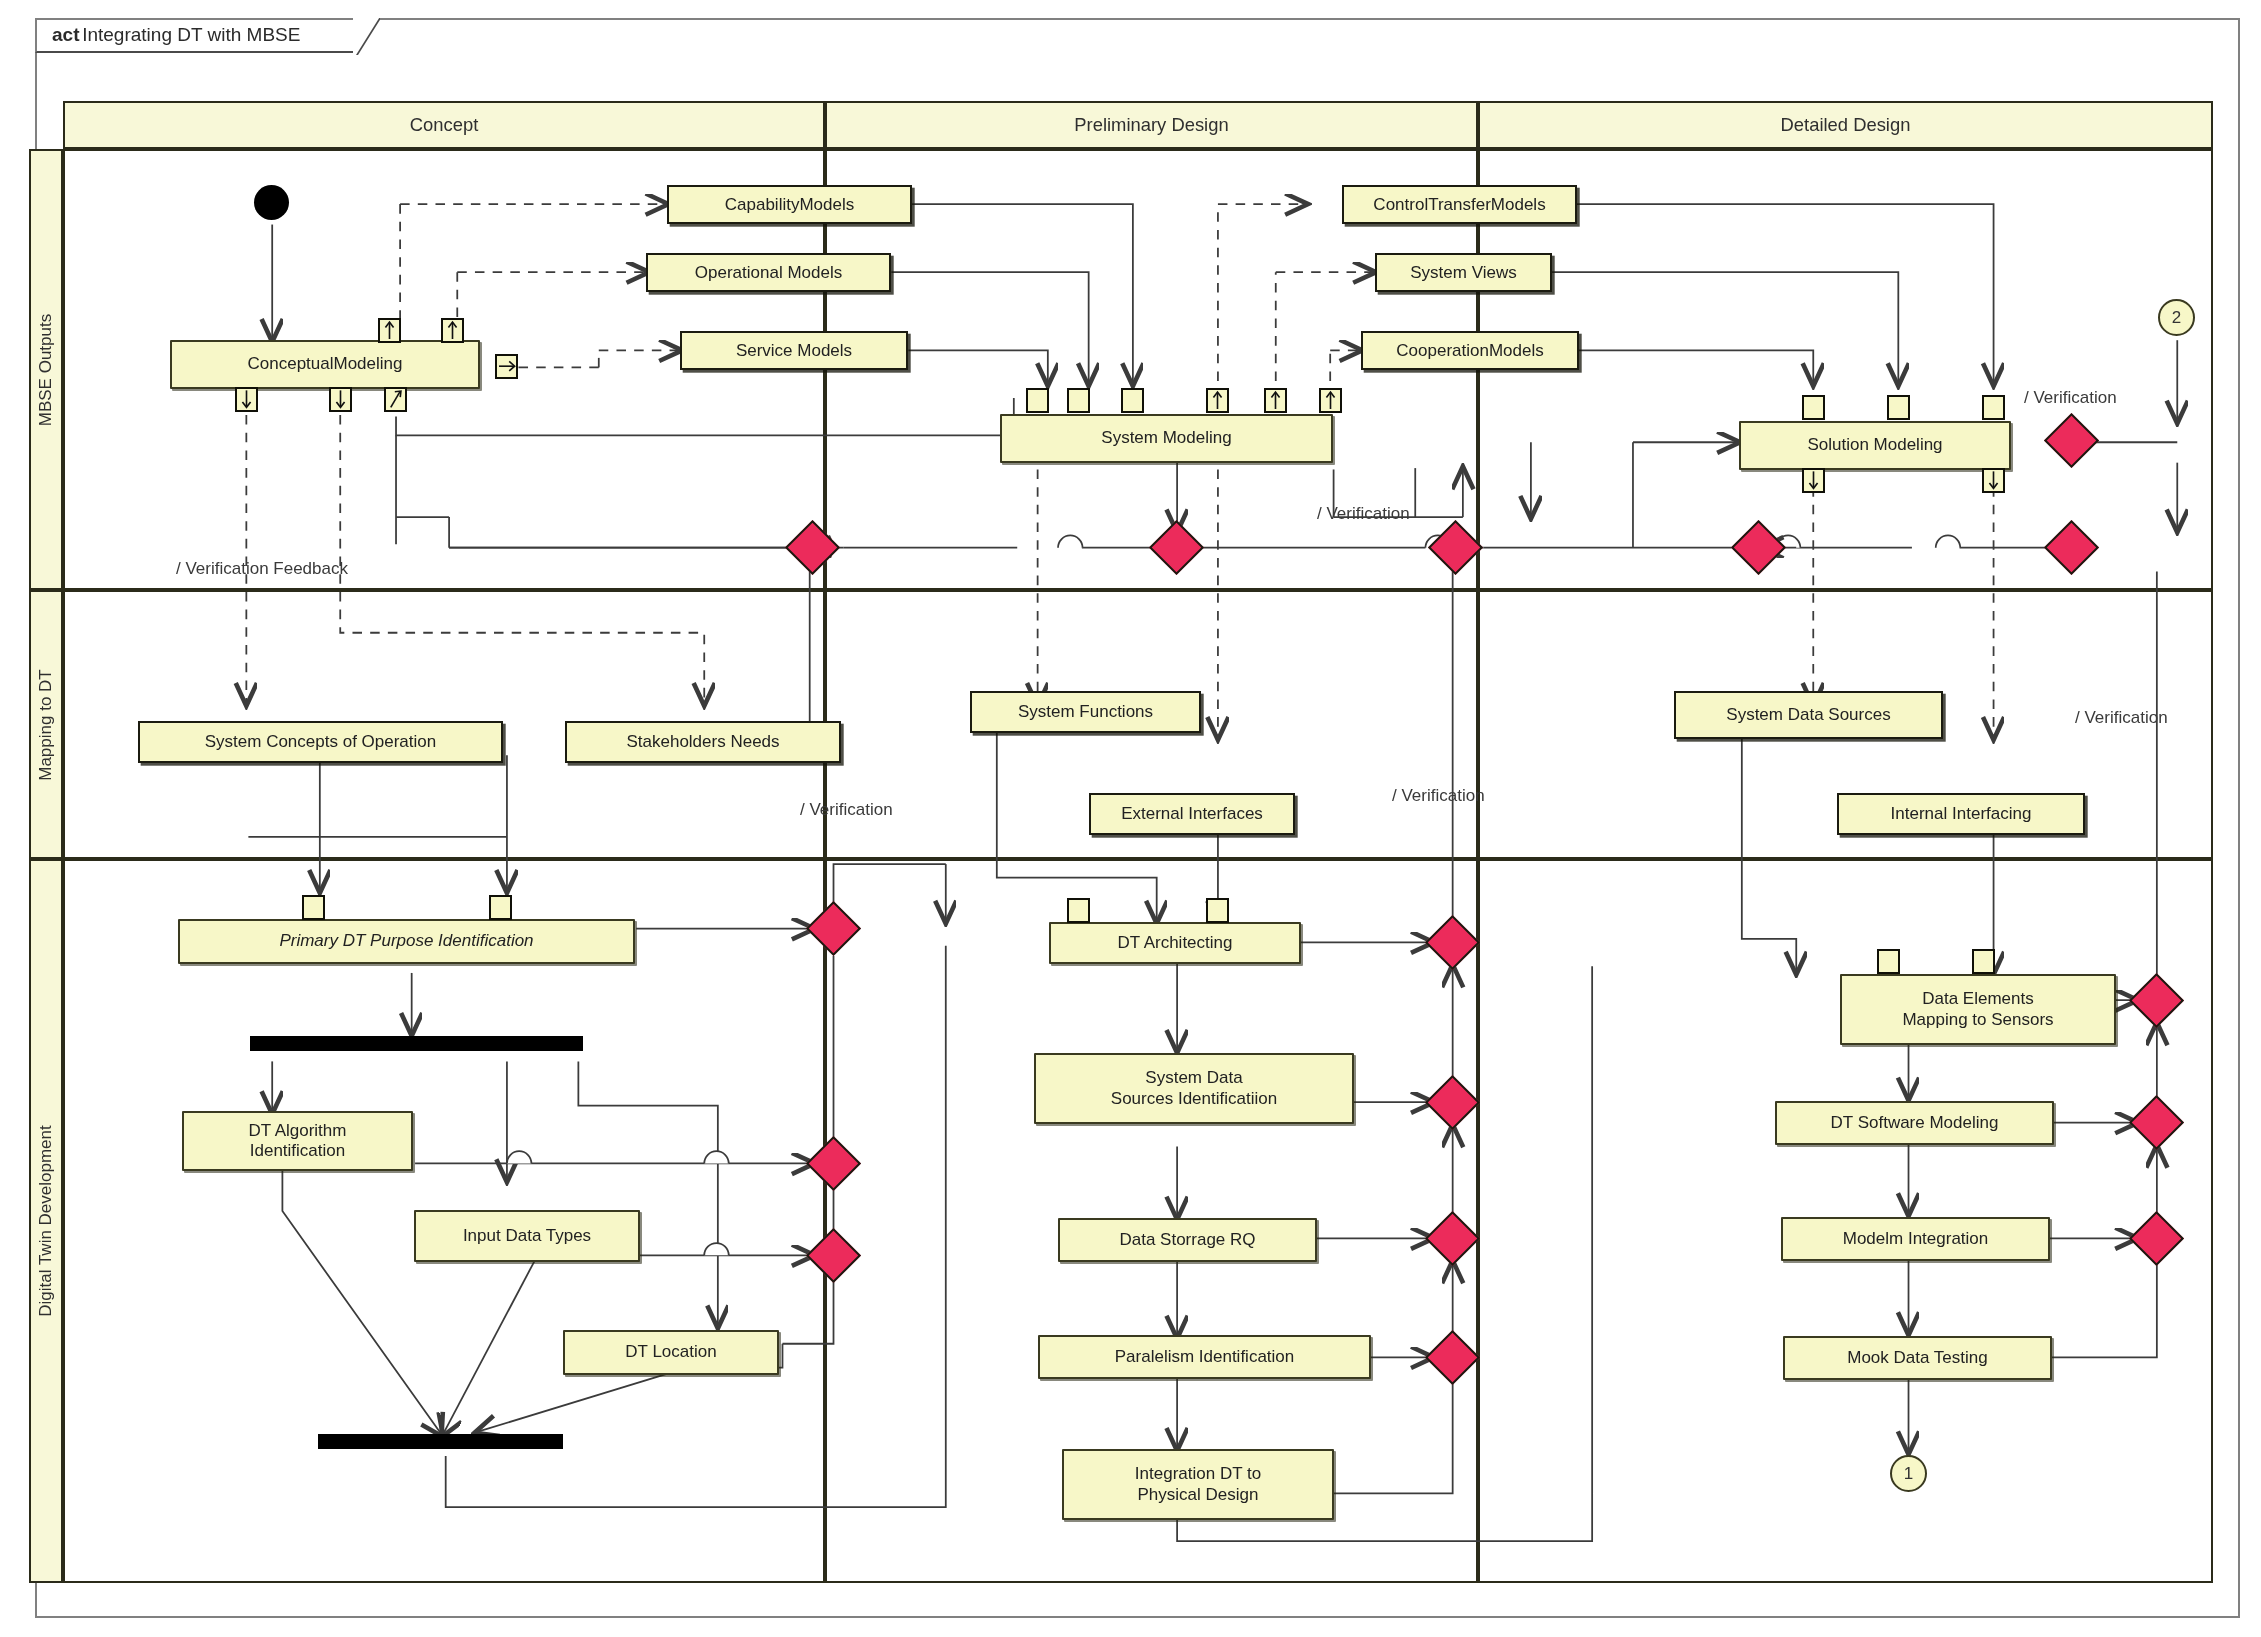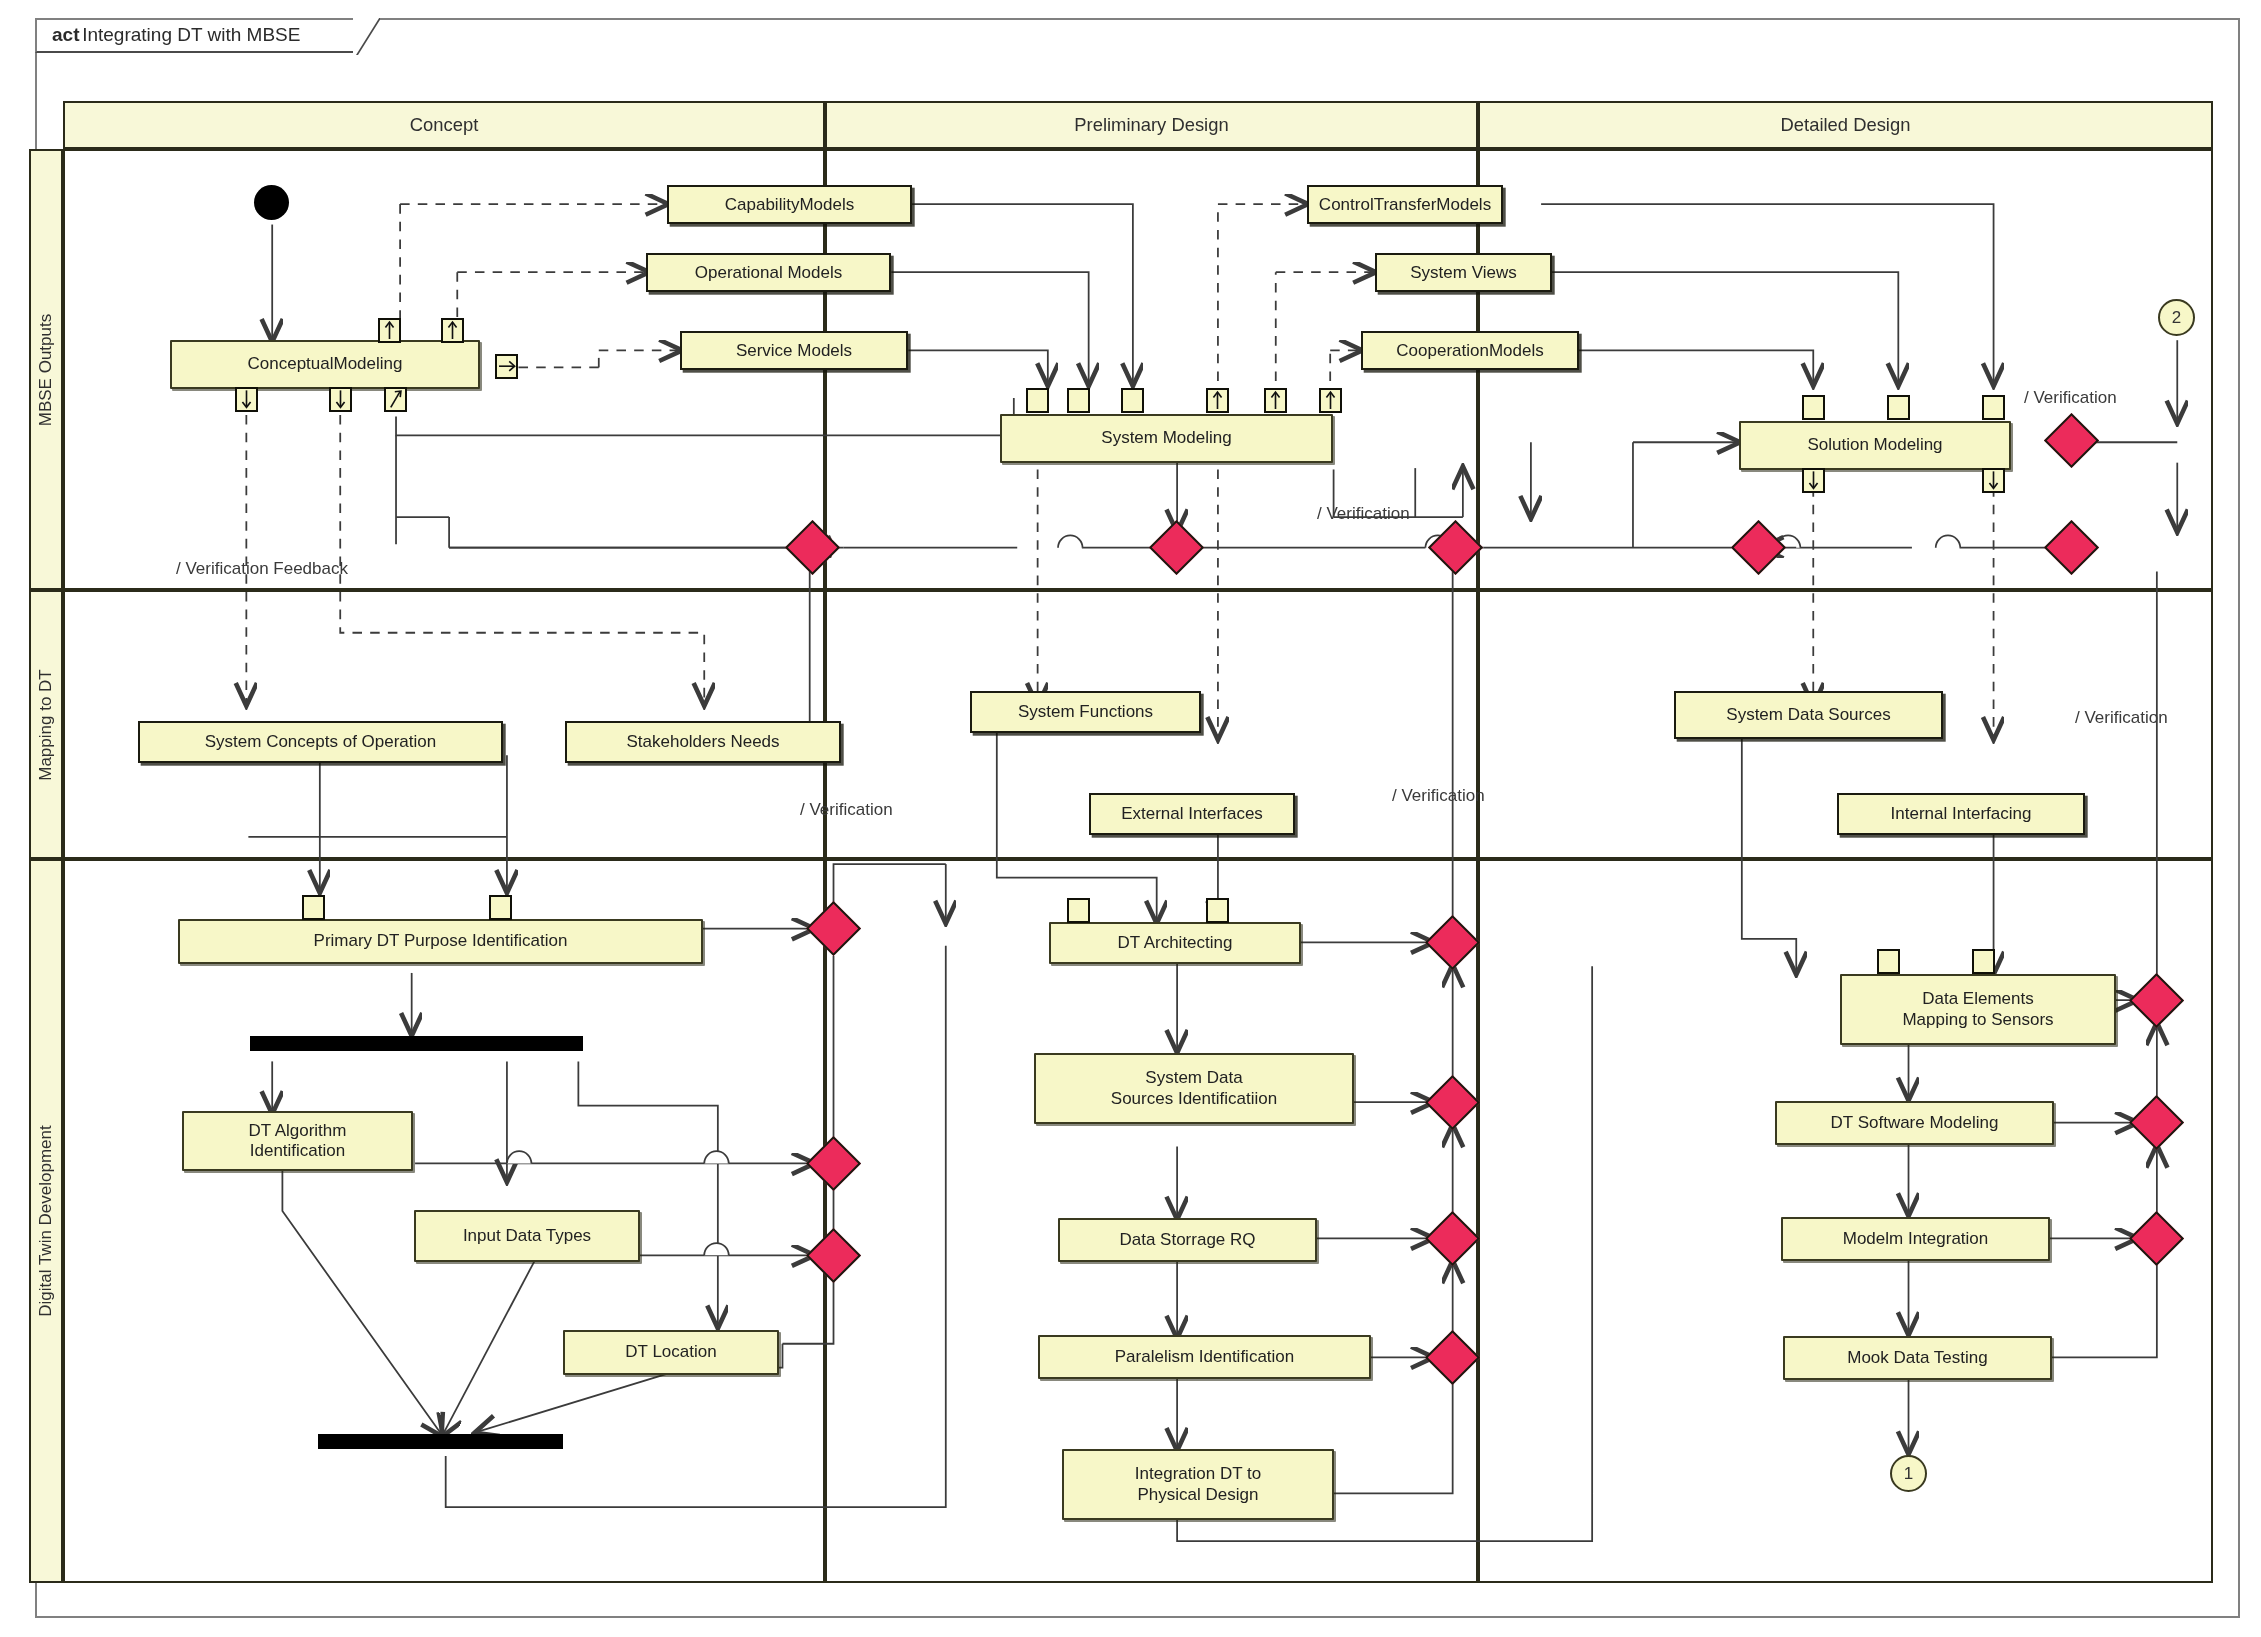--- a/index.html
+++ b/index.html
@@ -313,21 +313,21 @@
         <path d="M8,11 L14,3 L20,11" fill="none" stroke="#111" stroke-width="2.4"></path>
       </svg>
     </div>
   <div class="pin" style="left:1319px;top:388px;">
     <svg width="19" height="20.4" viewBox="0 0 28 30">
         <line x1="14" y1="28" x2="14" y2="4" stroke="#111" stroke-width="2.4"></line>
         <path d="M8,11 L14,3 L20,11" fill="none" stroke="#111" stroke-width="2.4"></path>
       </svg>
     </div>
 
-  <div class="obj" style="left:1307px;top:185px;width:196px;height:39px;">ControlTransferModels</div>
+  <div class="obj" style="left:1342px;top:185px;width:235px;height:39px;">ControlTransferModels</div>
   <div class="obj" style="left:1375px;top:253px;width:177px;height:39px;">System Views</div>
   <div class="obj" style="left:1361px;top:331px;width:218px;height:39px;">CooperationModels</div>
 
   <div class="act" style="left:1739px;top:421px;width:272px;height:49px;">Solution Modeling</div>
   <div class="pin" style="left:1802px;top:395px;"></div>
   <div class="pin" style="left:1887px;top:395px;"></div>
   <div class="pin" style="left:1982px;top:395px;"></div>
   <div class="pin" style="left:1802px;top:468px;">
     <svg width="19" height="20.4" viewBox="0 0 28 30">
         <line x1="14" y1="2" x2="14" y2="26" stroke="#111" stroke-width="2.4"></line>
@@ -361,21 +361,21 @@
   <div class="obj" style="left:565px;top:721px;width:276px;height:42px;">Stakeholders Needs</div>
 
   <div class="obj" style="left:970px;top:691px;width:231px;height:42px;">System Functions</div>
   <div class="obj" style="left:1089px;top:793px;width:206px;height:42px;">External Interfaces</div>
 
   <div class="obj" style="left:1674px;top:691px;width:269px;height:48px;">System Data Sources</div>
   <div class="obj" style="left:1837px;top:793px;width:248px;height:42px;">Internal Interfacing</div>
 
   <div class="pin" style="left:302px;top:895px;"></div>
   <div class="pin" style="left:489px;top:895px;"></div>
-  <div class="act" style="left:178px;top:919px;width:525px;height:45px;">Primary DT Purpose Identification</div>
+  <div class="act" style="left:178px;top:919px;width:457px;height:45px;font-style:italic;">Primary DT Purpose Identification</div>
 
   <div class="bar" style="left:250px;top:1036px;width:333px;height:15px;"></div>
 
   <div class="act" style="left:182px;top:1111px;width:231px;height:60px;white-space:pre-line;">DT Algorithm
 Identification</div>
   <div class="act" style="left:414px;top:1210px;width:226px;height:52px;">Input Data Types</div>
   <div class="act" style="left:563px;top:1330px;width:216px;height:45px;">DT Location</div>
 
   <div class="bar" style="left:318px;top:1434px;width:245px;height:15px;"></div>
 

